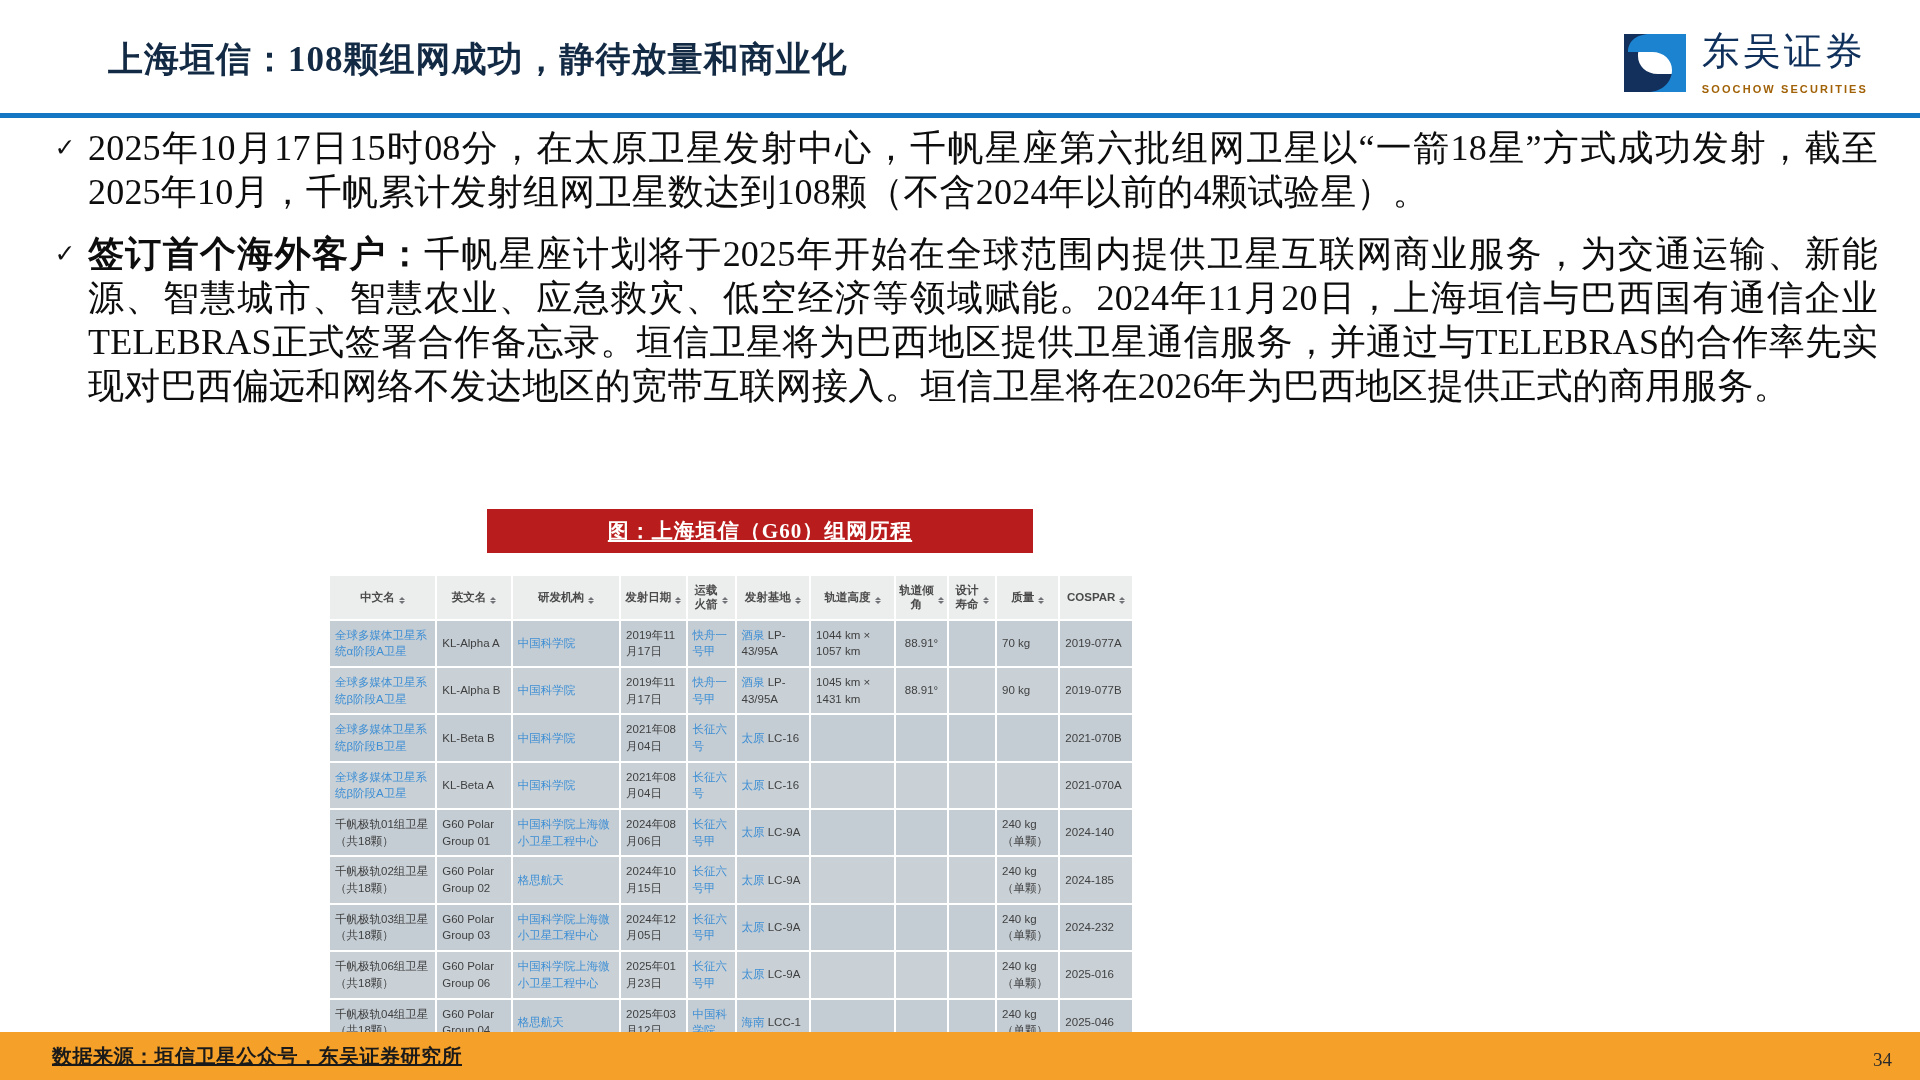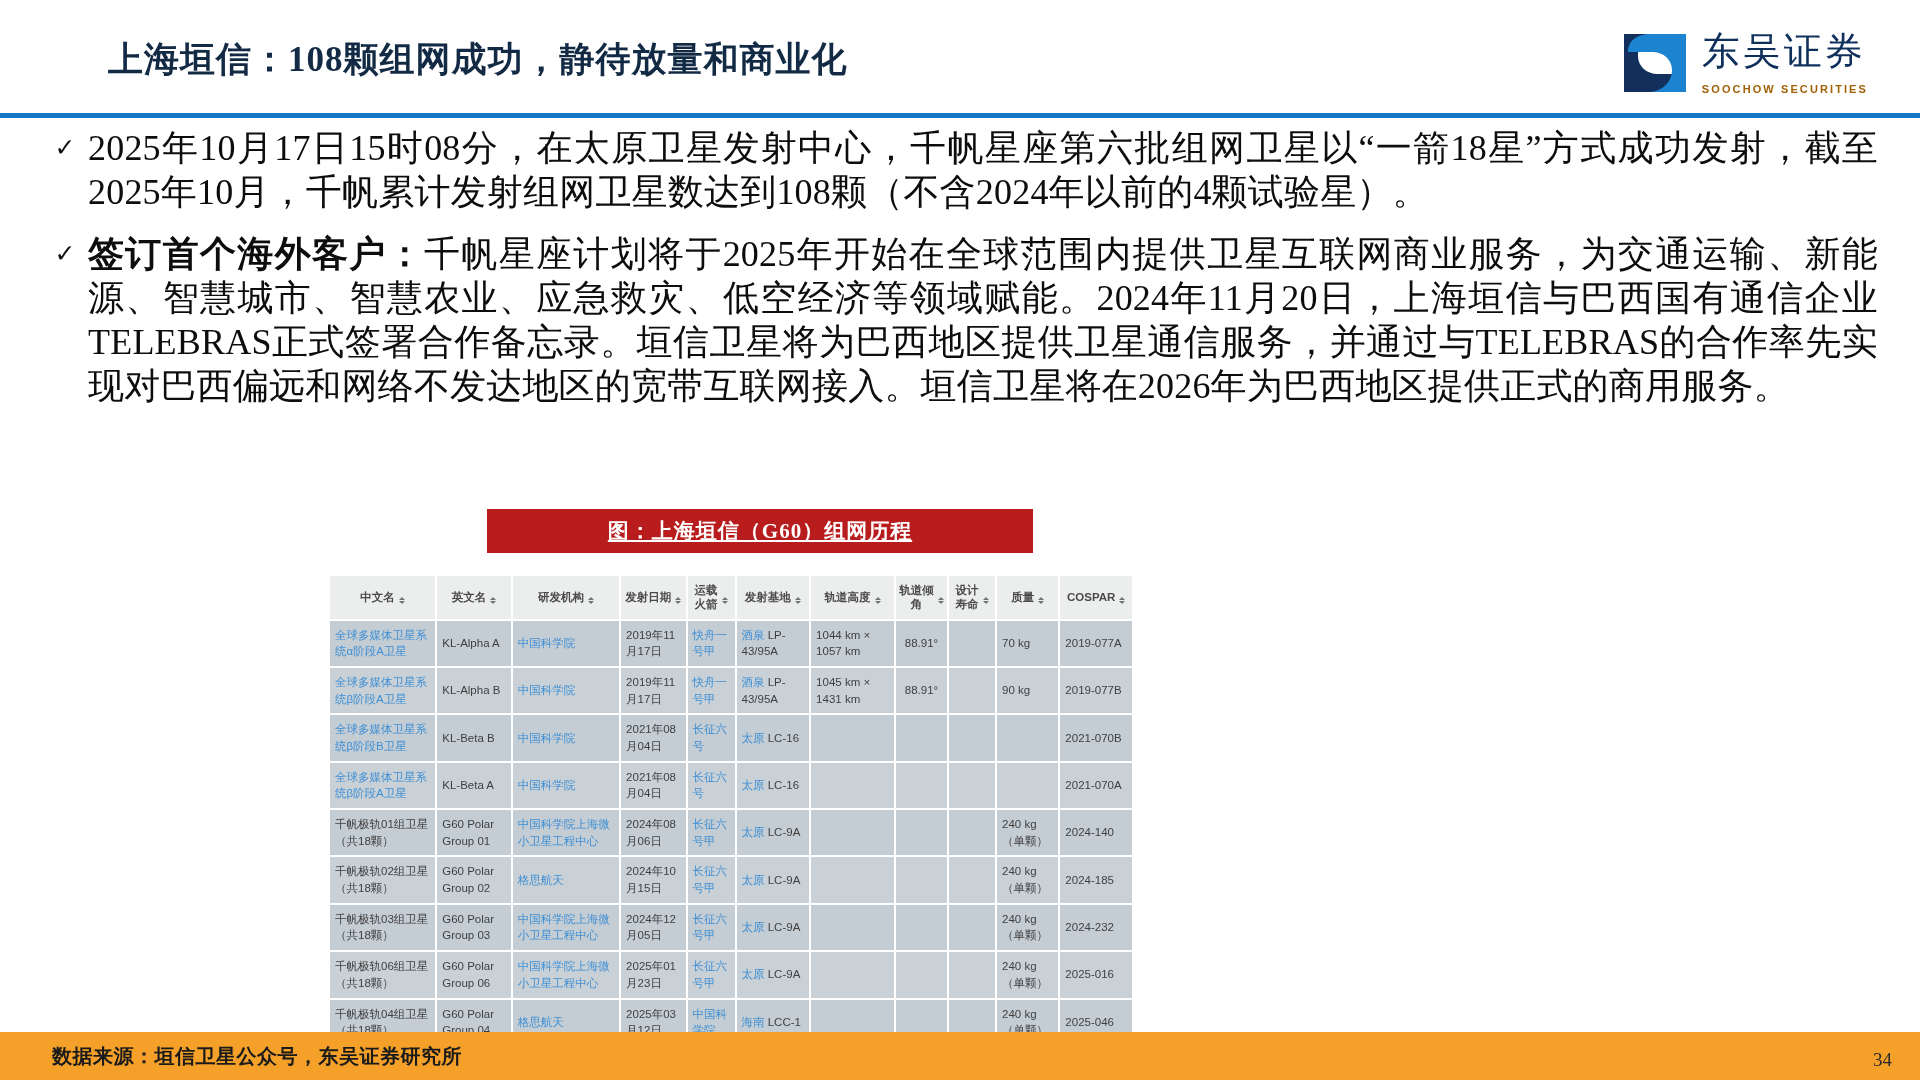--- a/index.html
+++ b/index.html
@@ -212,20 +212,21 @@
     display: flex;
     align-items: center;
   }
   .footer-source {
     margin-left: 52px;
     font-size: 20px;
     font-weight: bold;
     color: #1a1a1a;
     letter-spacing: 0.5px;
     font-family: "Liberation Serif", "DejaVu Serif", serif;
+    text-decoration: underline;
   }
   .page-number {
     position: absolute;
     right: 28px;
     bottom: 9px;
     font-size: 19px;
     color: #2b2b2b;
     font-family: "Liberation Serif", "DejaVu Serif", serif;
   }
 </style>

